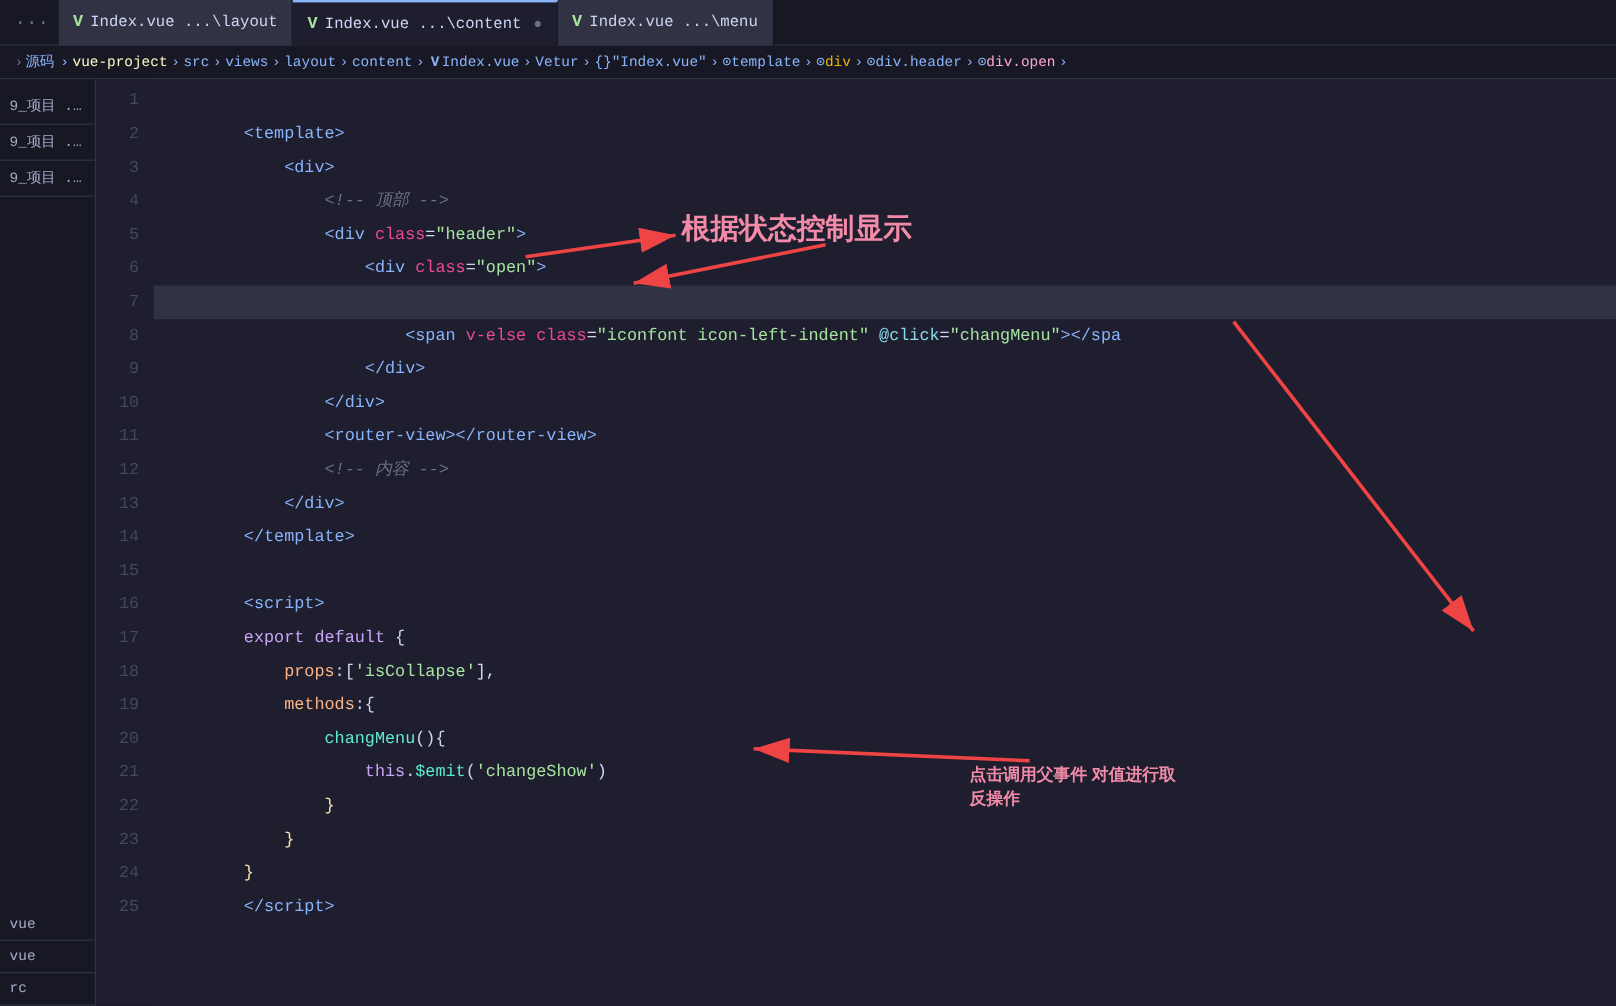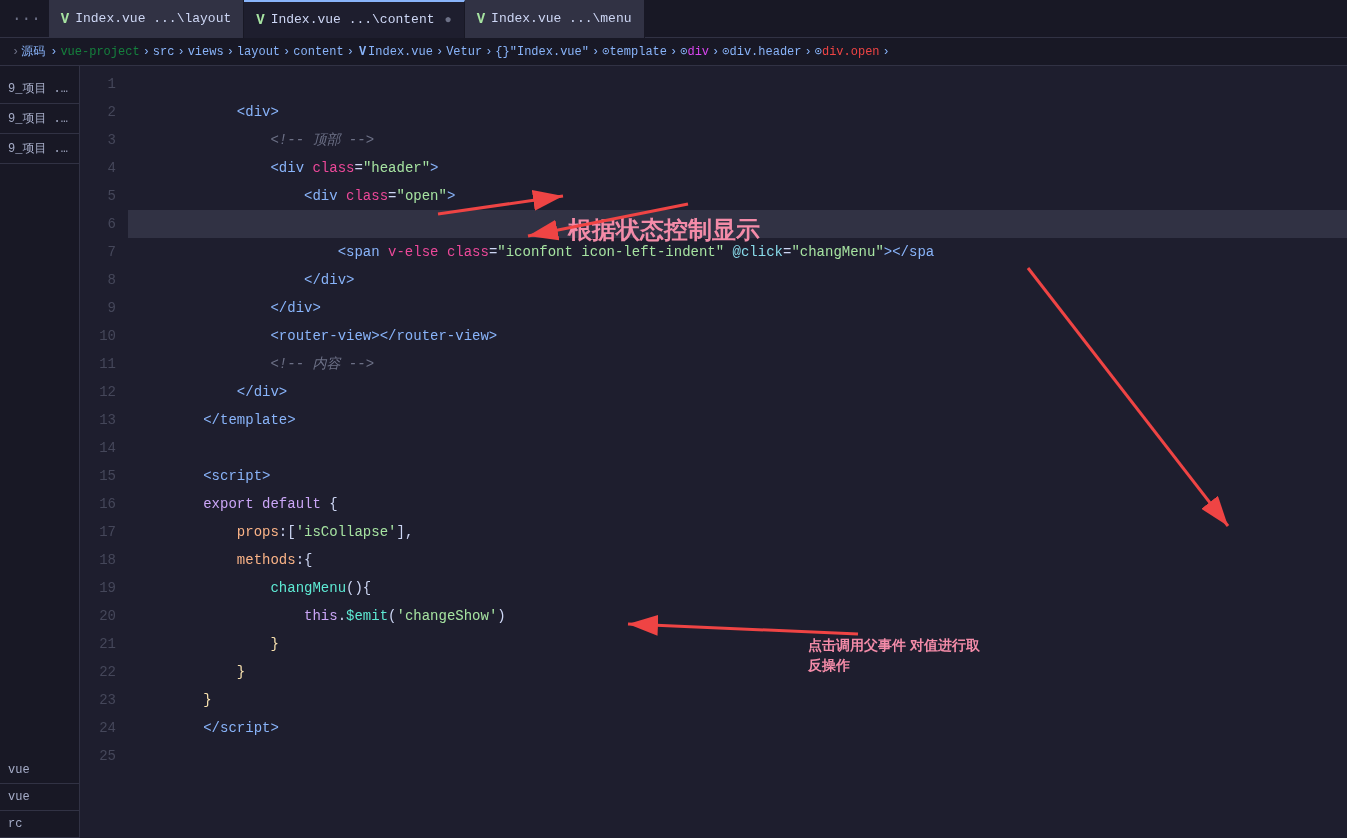--- a/index.html
+++ b/index.html
@@ -216,21 +216,21 @@
   <div class="tab">
     <span class="tab-vue-icon">V</span>
     <span>Index.vue  ...\menu</span>
   </div>
 </div>
 
 <div class="breadcrumb-bar">
   <span style="color:#6c7086">›</span>
   <span style="color:#89b4fa;margin:0 2px">源码</span>
   <span class="breadcrumb-sep">›</span>
-  <span style="color:#15803d">vue-project</span>
+  <span style="color:#fef9c3">vue-project</span>
   <span class="breadcrumb-sep">›</span>
   <span style="color:#89b4fa">src</span>
   <span class="breadcrumb-sep">›</span>
   <span style="color:#89b4fa">views</span>
   <span class="breadcrumb-sep">›</span>
   <span style="color:#89b4fa">layout</span>
   <span class="breadcrumb-sep">›</span>
   <span style="color:#89b4fa">content</span>
   <span class="breadcrumb-sep">›</span>
   <span class="bc-icon">V</span>
@@ -238,27 +238,27 @@
   <span class="breadcrumb-sep">›</span>
   <span>Vetur</span>
   <span class="breadcrumb-sep">›</span>
   <span style="color:#89b4fa">{}</span>
   <span style="color:#89b4fa"> "Index.vue"</span>
   <span class="breadcrumb-sep">›</span>
   <span style="color:#89b4fa">⊙</span>
   <span style="color:#89b4fa"> template</span>
   <span class="breadcrumb-sep">›</span>
   <span style="color:#89b4fa">⊙</span>
-  <span style="color:#d946ef"> div</span>
+  <span style="color:#eab308"> div</span>
   <span class="breadcrumb-sep">›</span>
   <span style="color:#89b4fa">⊙</span>
   <span style="color:#89b4fa"> div.header</span>
   <span class="breadcrumb-sep">›</span>
   <span style="color:#89b4fa">⊙</span>
-  <span style="color:#ef4444"> div.open</span>
+  <span style="color:#f9a8d4"> div.open</span>
   <span class="breadcrumb-sep">›</span>
 </div>
 
 <div class="main-layout">
 
   <div class="sidebar">
     <div class="sidebar-item">
       <span>9_项目 ...</span>
     </div>
     <div class="sidebar-item">
@@ -304,20 +304,23 @@
       <div>20</div>
       <div>21</div>
       <div>22</div>
       <div>23</div>
       <div>24</div>
       <div>25</div>
     </div>
 
     <div class="code-content" style="position:relative">
 
+      <div class="code-line">
+        <span class="c-tag">&lt;</span><span class="c-tag">template</span><span class="c-tag">&gt;</span>
+      </div>
 
       <div class="code-line">
         <span class="c-white">    </span><span class="c-tag">&lt;div&gt;</span>
       </div>
 
       <div class="code-line">
         <span class="c-white">        </span><span class="c-comment">&lt;!-- 顶部 --&gt;</span>
       </div>
 
       <div class="code-line">
@@ -399,21 +402,21 @@
       </div>
 
       <div class="code-line">
         <span class="c-tag">&lt;/script&gt;</span>
       </div>
 
       <div class="code-line">&nbsp;</div>
 
       <div class="annotation-container">
 
-        <div class="annotation-label" style="top: 108px; left: 440px; font-size: 24px; margin-top: 40px;">根据状态控制显示</div>
+        <div class="annotation-label" style="top: 108px; left: 440px; font-size: 24px;">根据状态控制显示</div>
 
         <div class="annotation-label" style="top: 570px; left: 680px; font-size: 14px; line-height: 1.4;">点击调用父事件 对值进行取<br>反操作</div>
 
         <svg class="arrows-svg" xmlns="http://www.w3.org/2000/svg">
 
           <defs>
             <marker id="arrowhead" markerWidth="10" markerHeight="7" refX="10" refY="3.5" orient="auto">
               <polygon points="0 0, 10 3.5, 0 7" fill="#ef4444"></polygon>
             </marker>
           </defs>

